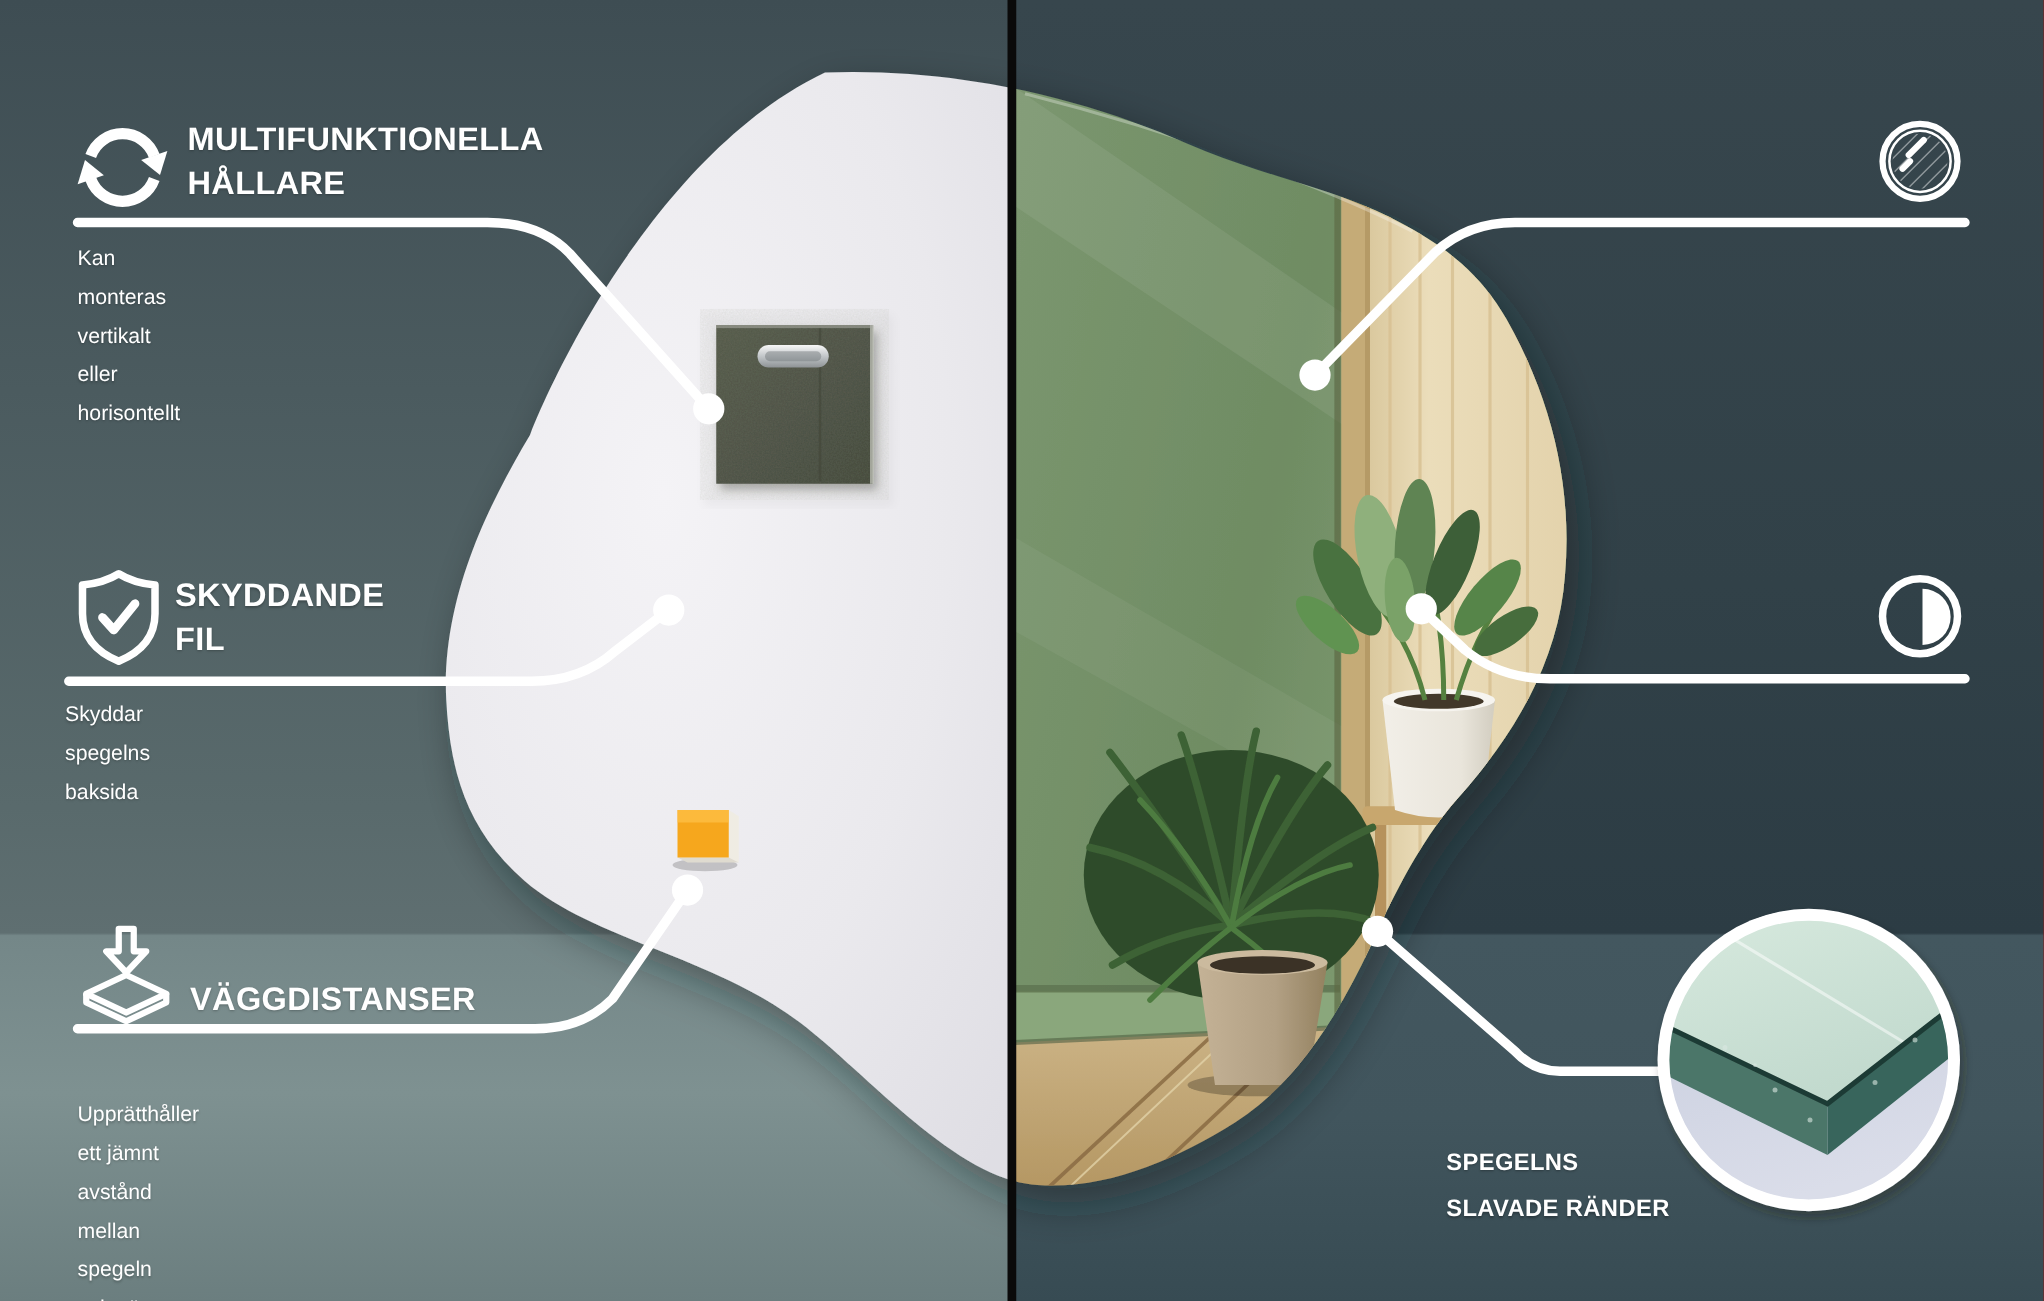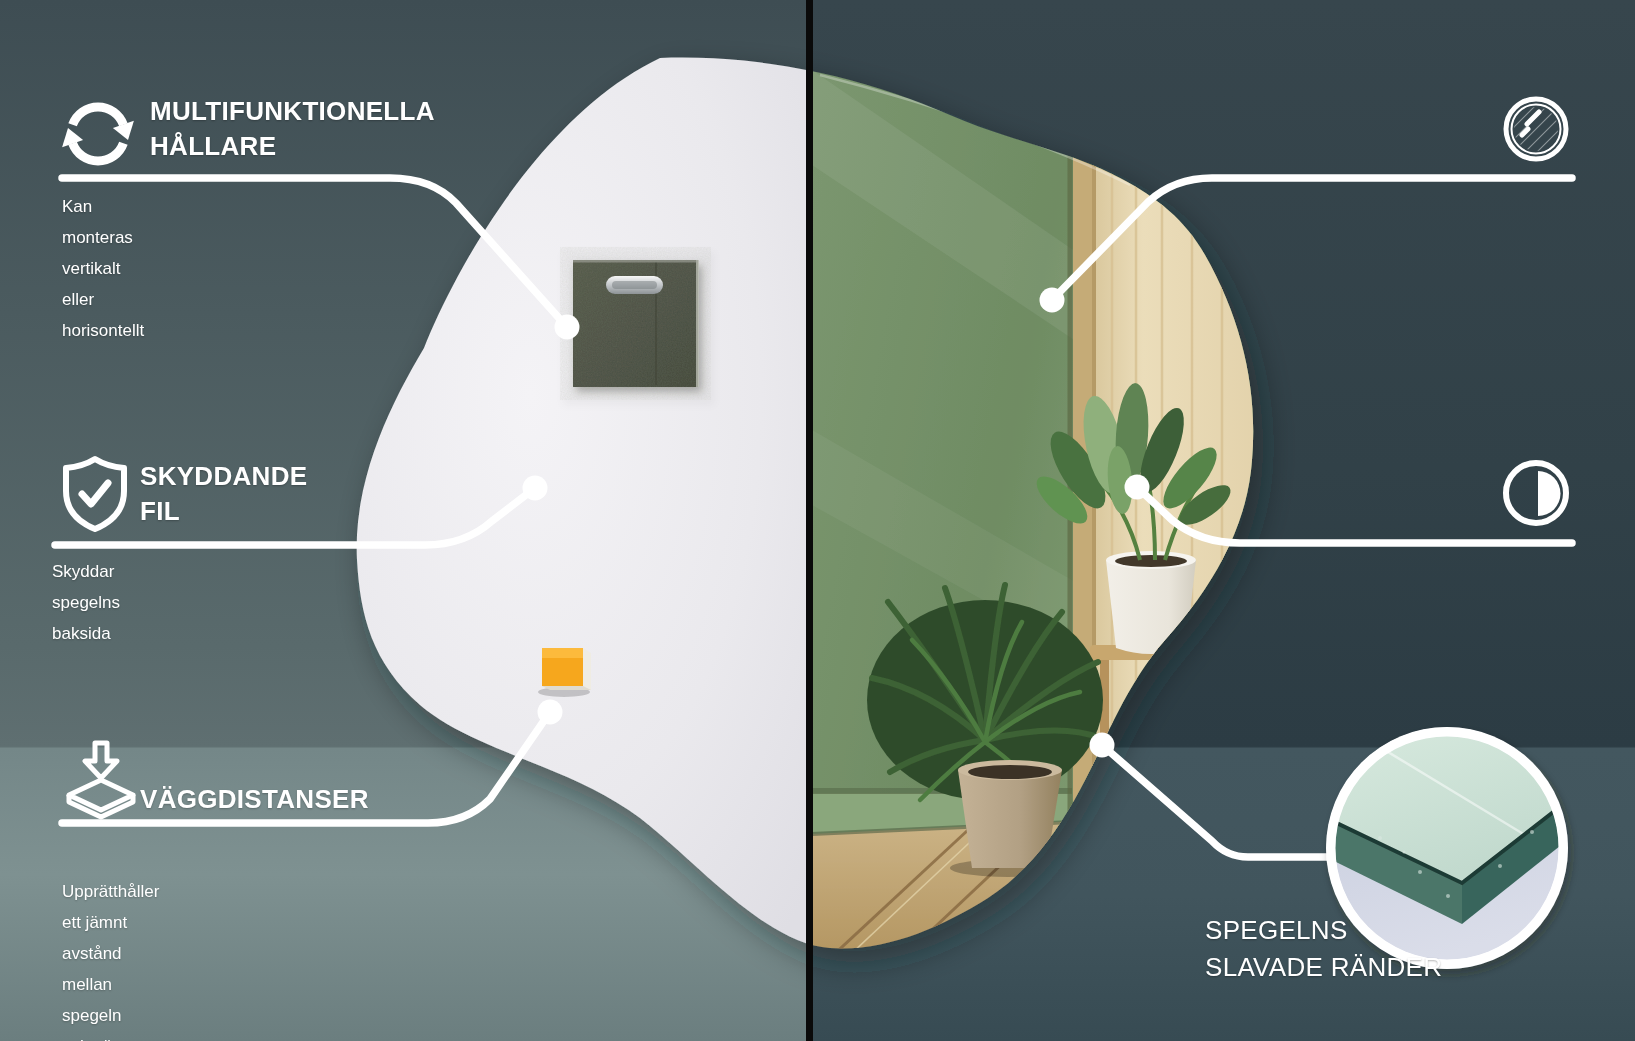--- a/index.html
+++ b/index.html
@@ -21,22 +21,22 @@
   .f-title{
     font-weight:700;font-size:26px;line-height:35px;letter-spacing:.3px;
     white-space:pre-line;text-shadow:0 1px 2px rgba(0,0,0,.25);
   }
   .f-desc{
     font-weight:400;font-size:17px;line-height:31px;white-space:pre-line;
     text-shadow:0 1px 2px rgba(0,0,0,.25);
   }
   .icon-abs{position:absolute;}
   .big-label{
-    position:absolute;font-weight:400;font-size:26px;line-height:37px;
-    letter-spacing:.3px;white-space:pre-line;text-shadow:0 1px 2px rgba(0,0,0,.3);margin-left:48px;
+    position:absolute;font-weight:700;font-size:19px;line-height:37px;
+    letter-spacing:.3px;white-space:pre-line;text-shadow:0 1px 2px rgba(0,0,0,.3);
   }
 </style>
 </head>
 <body>
 
 <div class="stage">
 
   <div class="bg-left"></div>
   <div class="bg-right"></div>
 
@@ -310,21 +310,21 @@
   </div>
 
   <div class="feature">
     <div class="icon-abs" style="left:64px;top:740px;width:74px;height:80px;">
       <svg viewBox="0 0 74 80" width="74" height="80">
         <path d="M 31,3 H 43 V 21 H 53 L 37,38 L 21,21 H 31 Z" fill="none" stroke="#fff" stroke-width="5" stroke-linejoin="round"></path>
         <path d="M 5,55 L 37,40 L 69,55 L 37,70 Z" fill="none" stroke="#fff" stroke-width="5" stroke-linejoin="round"></path>
         <path d="M 5,55 L 5,62 L 37,77 L 69,62 L 69,55" fill="none" stroke="#fff" stroke-width="5" stroke-linejoin="round"></path>
       </svg>
     </div>
-    <div class="f-title" style="position:absolute;left:140px;top:782px;">VÄGGDISTANSER</div>
+    <div class="f-title" style="position:absolute;left:152px;top:782px;">VÄGGDISTANSER</div>
     <div class="f-desc" style="position:absolute;left:62px;top:836px;margin-top:40px;">Upprätthåller ett jämnt
 avstånd mellan spegeln
 och väggen</div>
   </div>
 
   <div class="feature">
 
     <div class="icon-abs" style="left:1502px;top:95px;width:68px;height:68px;">
       <svg viewBox="0 0 68 68" width="68" height="68">
         <defs>

